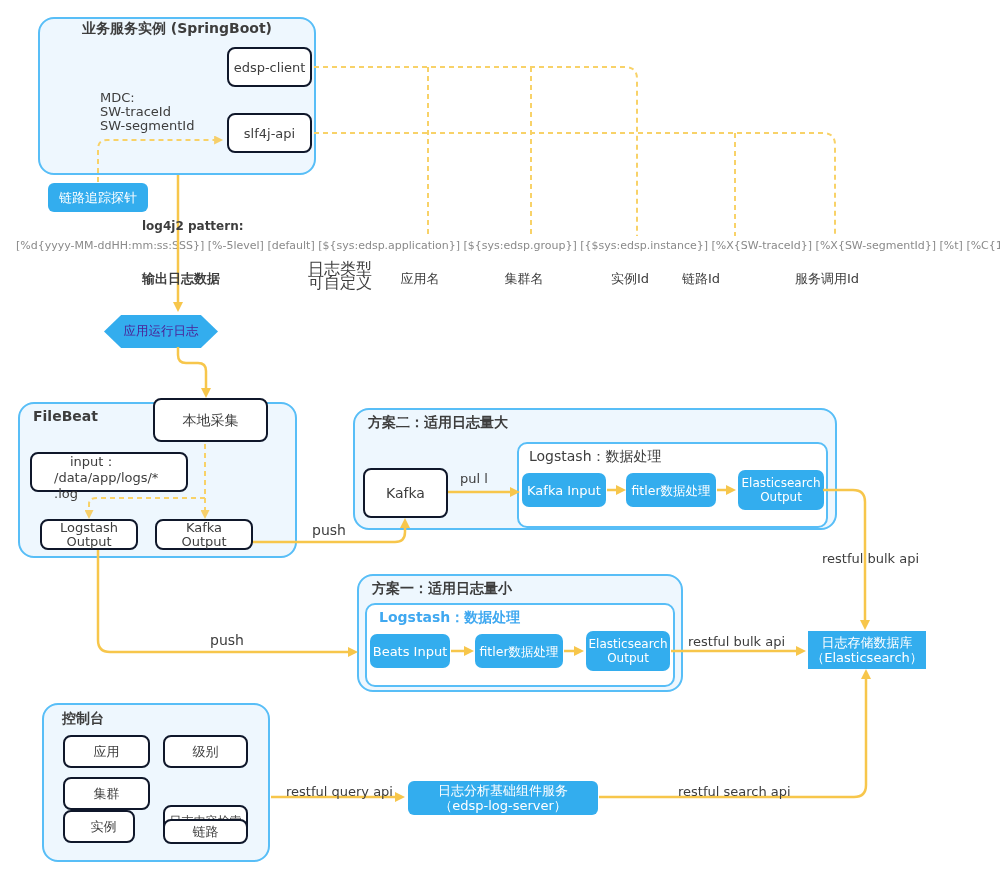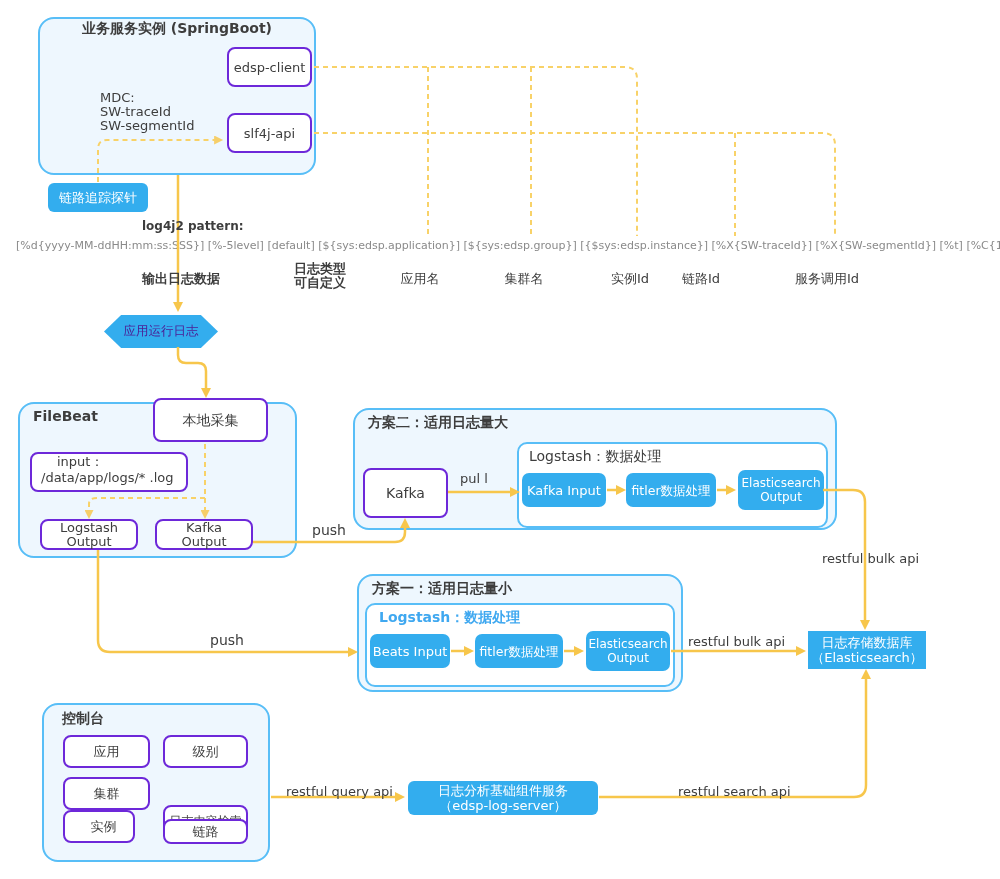--- a/index.html
+++ b/index.html
@@ -2,37 +2,37 @@
 <html><head>
 <meta charset="utf-8">
 <style>
   html,body{margin:0;padding:0;background:#fff;}
   #canvas{
     position:relative;width:1000px;height:879px;background:#fff;overflow:hidden;
     font-family:"DejaVu Sans","Liberation Sans",sans-serif;color:#3d3d3d;
   }
   .panel{position:absolute;background:#eef7fe;border:2px solid #58bef7;border-radius:16px;box-sizing:border-box;z-index:1;}
   .inner{position:absolute;background:#fff;border:2px solid #58bef7;border-radius:10px;box-sizing:border-box;z-index:2;}
-  .wbox{position:absolute;background:#fff;border:2px solid #6d28d9;border-radius:8px;box-sizing:border-box;
+  .wbox{position:absolute;background:#fff;border:2px solid #0f172a;border-radius:8px;box-sizing:border-box;
         display:flex;align-items:center;justify-content:center;text-align:center;
         font-size:13px;line-height:15px;color:#3d3d3d;z-index:3;}
   .bbox{position:absolute;background:#33adee;border-radius:7px;box-sizing:border-box;
         display:flex;flex-direction:column;align-items:center;justify-content:center;text-align:center;
         font-size:13px;line-height:15px;color:#fff;z-index:3;}
   .lbl{position:absolute;font-size:13px;color:#3d3d3d;white-space:nowrap;z-index:6;}
   .bold{font-weight:bold;}
   .center{text-align:center;}
   .two span{display:block;}
   #sb-title{position:absolute;left:77px;top:20px;width:200px;text-align:center;font-weight:bold;font-size:14px;line-height:17px;z-index:3;}
   #mdc{position:absolute;left:100px;top:91px;font-size:13px;line-height:14px;z-index:3;}
   #hexagon{position:absolute;left:104px;top:315px;width:114px;height:33px;background:#33adee;color:#4c1d95;
            display:flex;align-items:center;justify-content:center;font-size:12.5px;z-index:3;
            clip-path:polygon(0 50%,15% 0,85% 0,100% 50%,85% 100%,15% 100%);}
   #pat-text{position:absolute;left:16px;top:239px;width:978px;font-size:11px;color:#8a8a8a;white-space:nowrap;z-index:3;}
-  #input-box{align-items:flex-start;flex-direction:column;justify-content:flex-start;padding-left:9px;text-align:left;line-height:16px;}
+  #input-box{align-items:flex-start;flex-direction:column;justify-content:flex-start;padding-left:22px;text-align:left;line-height:16px;}
   #input-box .ind{margin-left:16px;}
   svg.wires{position:absolute;left:0;top:0;z-index:5;pointer-events:none;}
   .line{stroke:#f7c64b;stroke-width:2.5;fill:none;}
   .dash{stroke:#f8d268;stroke-width:2;fill:none;stroke-dasharray:5 4;}
   .sub-blue{color:#3fa8f0;font-weight:600;}
   .f14{font-size:14px;}
   .f12{font-size:12px !important;}
   .f125{font-size:12.5px !important;}
 </style>
 </head>
@@ -57,21 +57,21 @@
     <span>slf4j-api</span>
   </div>
   <div class="bbox" style="left:48px;top:183px;width:100px;height:29px;border-radius:6px;">
     <span>链路追踪探针</span>
   </div>
 
   <div class="lbl bold" style="left:142px;top:219px;font-size:12px;">log4j2 pattern:</div>
   <div id="pat-text">[%d{yyyy-MM-ddHH:mm:ss:SSS}] [%-5level] [default] [${sys:edsp.application}] [${sys:edsp.group}] [{$sys:edsp.instance}] [%X{SW-traceId}] [%X{SW-segmentId}] [%t] [%C{1}] %m%n</div>
 
   <div class="lbl bold center" style="left:131px;top:270px;width:100px;">输出日志数据</div>
-  <div class="lbl center" style="left:288px;top:262px;width:64px;font-size:13px;line-height:14px;font-weight:bold;">
+  <div class="lbl center" style="left:308px;top:262px;width:64px;font-size:16px;line-height:14px;">
     <span style="display:block;">日志类型</span>
     <span style="display:block;">可自定义</span>
   </div>
   <div class="lbl center" style="left:375px;top:270px;width:90px;">应用名</div>
   <div class="lbl center" style="left:479px;top:270px;width:90px;">集群名</div>
   <div class="lbl center" style="left:585px;top:270px;width:90px;">实例Id</div>
   <div class="lbl center" style="left:656px;top:270px;width:90px;">链路Id</div>
   <div class="lbl center" style="left:782px;top:270px;width:90px;">服务调用Id</div>
 
   <div id="hexagon">

